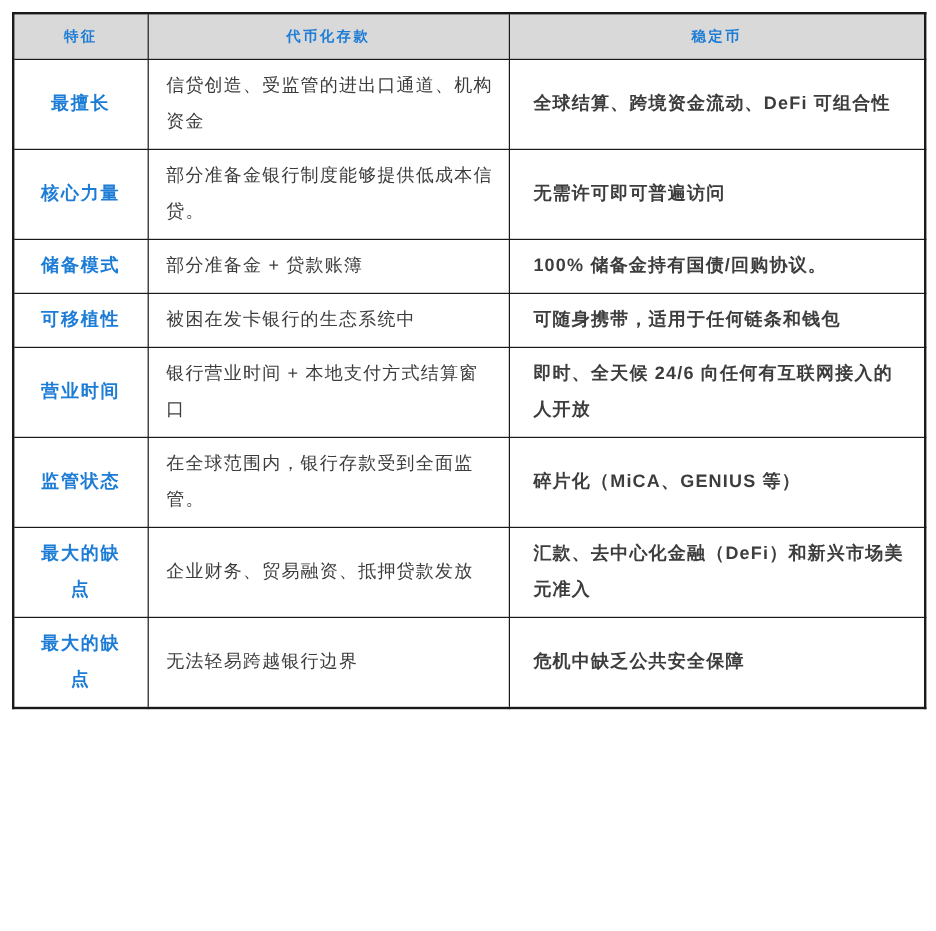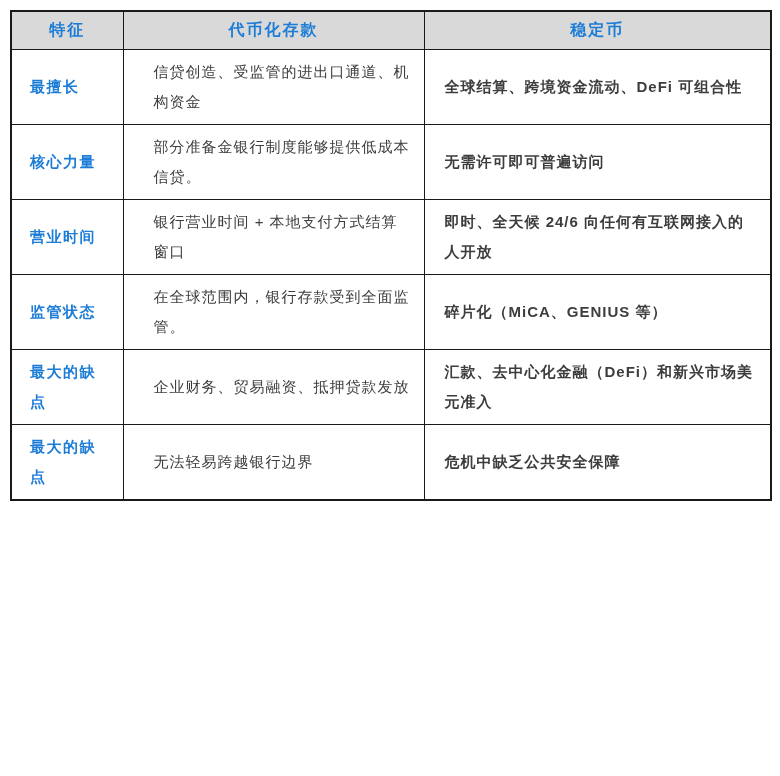--- a/index.html
+++ b/index.html
@@ -21,44 +21,44 @@
     table-layout:fixed;
     border:2px solid var(--border);
   }
   col.c-feature{width:112px;}
   col.c-tokenized{width:301px;}
   col.c-stablecoin{width:347px;}
   th,td{border:1px solid var(--border);vertical-align:middle;}
   thead th{
     background:var(--header-bg);
     color:var(--accent);
-    font-size:16px;
+    font-size:12px;
     font-weight:bold;
     letter-spacing:2px;
     height:38px;
     text-align:center;
     padding:4px 6px;
   }
   td{
     font-size:15px;
     line-height:30px;
     padding:7px 14px;
   }
   td.feature{
     color:var(--accent);
     font-weight:bold;
-    text-align:left;
+    text-align:center;
     letter-spacing:1.5px;
     padding:7px 18px;
   }
   td.val{
     color:var(--body-text);
     letter-spacing:1px;
   }
-  td.val-tokenized{padding:7px 12px 7px 30px;}
+  td.val-tokenized{padding:7px 12px 7px 15px;}
   td.val-stablecoin{padding:7px 14px 7px 20px;font-weight:bold;}
 </style>
 </head>
 <body>
 
 <div class="table-wrap">
   <table>
     <colgroup>
       <col class="c-feature">
       <col class="c-tokenized">
@@ -78,21 +78,31 @@
     <td class="val val-stablecoin">全球结算、跨境资金流动、DeFi 可组合性</td>
   </tr>
 
   <tr>
     <td class="feature">核心力量</td>
     <td class="val val-tokenized">部分准备金银行制度能够提供低成本信贷。</td>
     <td class="val val-stablecoin">无需许可即可普遍访问</td>
   </tr>
 
 
+  <tr>
+    <td class="feature">储备模式</td>
+    <td class="val val-tokenized">部分准备金 + 贷款账簿</td>
+    <td class="val val-stablecoin">100% 储备金持有国债/回购协议。</td>
+  </tr>
 
+  <tr>
+    <td class="feature">可移植性</td>
+    <td class="val val-tokenized">被困在发卡银行的生态系统中</td>
+    <td class="val val-stablecoin">可随身携带，适用于任何链条和钱包</td>
+  </tr>
 
   <tr>
     <td class="feature">营业时间</td>
     <td class="val val-tokenized">银行营业时间 + 本地支付方式结算窗口</td>
     <td class="val val-stablecoin">即时、全天候 24/6 向任何有互联网接入的人开放</td>
   </tr>
 
   <tr>
     <td class="feature">监管状态</td>
     <td class="val val-tokenized">在全球范围内，银行存款受到全面监管。</td>

